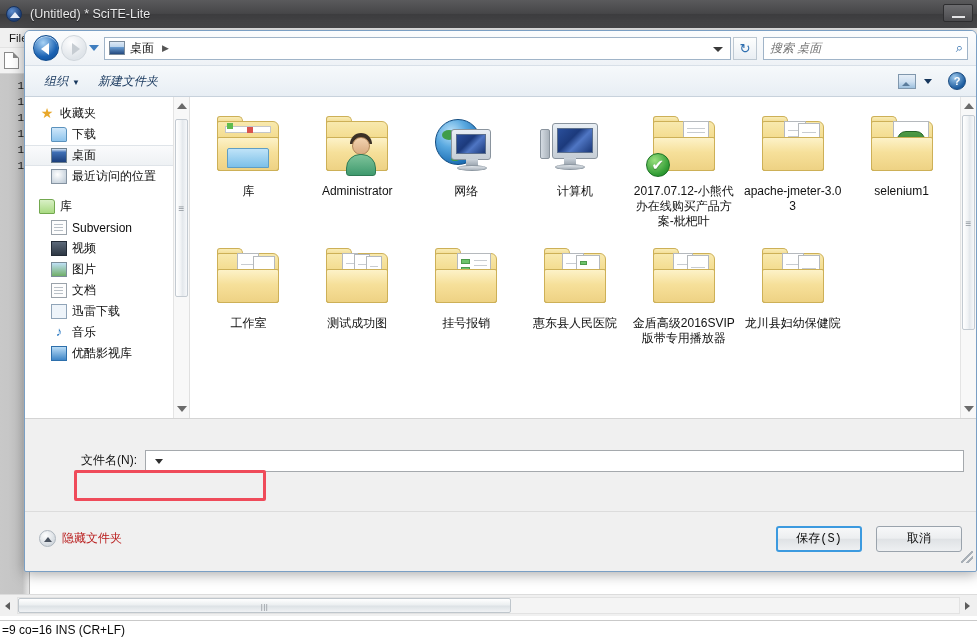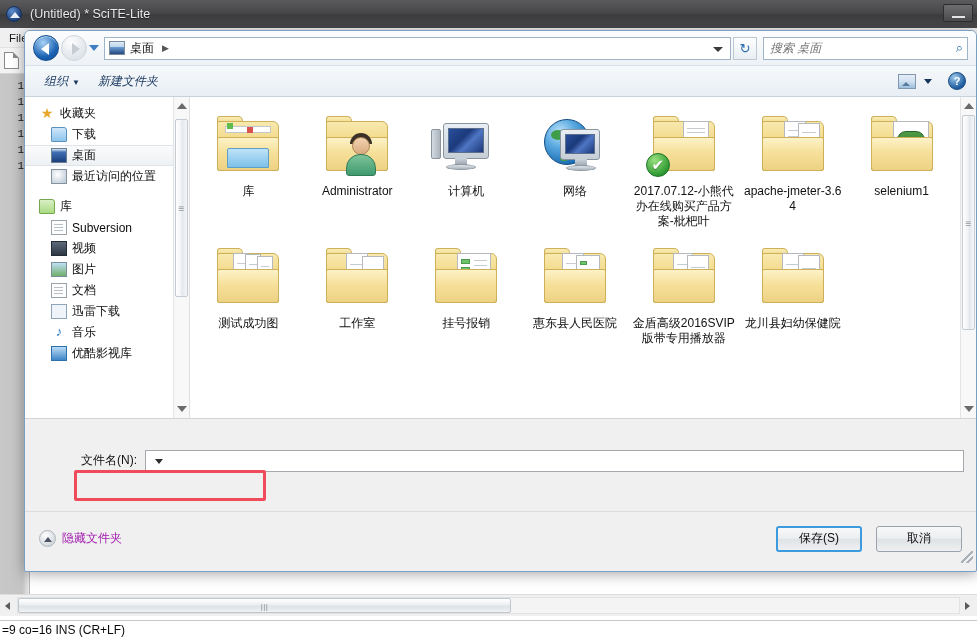--- a/index.html
+++ b/index.html
@@ -513,39 +513,39 @@
   #redbox {
     position: absolute; left: 49px; top: 31px; width: 192px; height: 31px;
     border: 3px solid #ef4b5a; border-radius: 2px; pointer-events: none;
   }
 
   #dlg-footer {
     height: 54px; background: #f0f0f0; border-top: 1px solid #dcdcdc;
     position: relative; display: flex; align-items: center; padding: 0 14px;
   }
   #hide-folders {
-    display: flex; align-items: center; font-size: 12px; color: #a21caf;
+    display: flex; align-items: center; font-size: 12px; color: #b91c1c;
   }
   #hide-chevron {
     width: 17px; height: 17px; border-radius: 50%; margin-right: 6px;
     background: radial-gradient(circle at 38% 30%, #fefefe, #d2d8de 75%);
     border: 1px solid #aeb6be; position: relative; flex: 0 0 auto;
   }
   #hide-chevron::after {
     content: ""; position: absolute; left: 4px; top: 6px;
     border-left: 4px solid transparent; border-right: 4px solid transparent;
     border-bottom: 5px solid #4a5360;
   }
   #footer-spacer { flex: 1 1 auto; }
   .dlg-btn {
     width: 86px; height: 26px; font-size: 12px; color: #0d0d0d;
     background: linear-gradient(to bottom, #f7f8f9 0%, #eceef0 47%, #dfe2e5 50%, #eef0f2 100%);
     border: 1px solid #9aa3ac; border-radius: 3px;
     display: flex; align-items: center; justify-content: center;
-    font-family: Liberation Sans, sans-serif;
+    font-family: Liberation Mono, monospace;
   }
   .dlg-btn.primary {
     border: 2px solid #3c9adf; margin-right: 14px;
   }
   #dlg-resize {
     position: absolute; right: 3px; bottom: 2px; width: 12px; height: 12px;
     background:
       linear-gradient(135deg, transparent 45%, #a9b0b7 45%, #a9b0b7 55%, transparent 55%),
       linear-gradient(135deg, transparent 70%, #a9b0b7 70%, #a9b0b7 80%, transparent 80%);
   }
@@ -712,40 +712,40 @@
               <div class="person-hair"></div>
               <div class="person-head"></div>
               <div class="person-body"></div>
             </div>
           </div>
           <div class="file-label">Administrator</div>
         </div>
 
         <div class="file-cell">
           <div class="file-icon">
+            <div class="globe"></div>
+            <div class="mon" style="left:22px;top:16px;width:40px;height:31px">
+                <div class="mon-screen"></div>
+              </div>
+            <div class="mon-stand" style="left:37px;top:46px"></div>
+            <div class="mon-base" style="left:28px;top:52px"></div>
+          </div>
+          <div class="file-label">网络</div>
+        </div>
+
+        <div class="file-cell">
+          <div class="file-icon">
             <div class="mon-tower"></div>
             <div class="mon">
                 <div class="mon-screen"></div>
               </div>
             <div class="mon-stand"></div>
             <div class="mon-base"></div>
           </div>
           <div class="file-label">计算机</div>
-        </div>
-
-        <div class="file-cell">
-          <div class="file-icon">
-            <div class="globe"></div>
-            <div class="mon" style="left:22px;top:16px;width:40px;height:31px">
-                <div class="mon-screen"></div>
-              </div>
-            <div class="mon-stand" style="left:37px;top:46px"></div>
-            <div class="mon-base" style="left:28px;top:52px"></div>
-          </div>
-          <div class="file-label">网络</div>
         </div>
 
         <div class="file-cell">
           <div class="file-icon">
             <div class="fld">
               <div class="tab"></div>
               <div class="back"></div>
               <div class="sheet" style="left:30px;top:0px;width:26px;height:40px">
                 <div class="ln" style="top:6px"></div>
                   <div class="ln" style="top:10px"></div>
@@ -769,21 +769,21 @@
                   <div class="ln" style="top:8px"></div>
                   <div class="ln" style="top:14px"></div>
                 </div>
               <div class="sheet" style="left:36px;top:2px;width:22px;height:40px">
                   <div class="ln" style="top:8px"></div>
                   <div class="ln" style="top:14px"></div>
                 </div>
               <div class="front"></div>
             </div>
           </div>
-          <div class="file-label">apache-jmeter-3.64</div>
+          <div class="file-label">apache-jmeter-3.03</div>
         </div>
 
         <div class="file-cell">
           <div class="file-icon">
             <div class="fld">
               <div class="tab"></div>
               <div class="back"></div>
               <div class="sheet" style="left:22px;top:0px;width:36px;height:44px"></div>
               <div class="snake">
                   <div class="s1"></div>
@@ -794,53 +794,53 @@
             </div>
           </div>
           <div class="file-label">selenium1</div>
         </div>
 
         <div class="file-cell">
           <div class="file-icon">
             <div class="fld">
               <div class="tab"></div>
               <div class="back"></div>
+              <div class="sheet" style="left:20px;top:0px;width:22px;height:42px">
+                  <div class="ln" style="top:10px"></div>
+                  <div class="ln" style="top:16px"></div>
+                </div>
+              <div class="sheet" style="left:36px;top:3px;width:22px;height:40px">
+                  <div class="ln" style="top:12px"></div>
+                </div>
+              <div class="front"></div>
+            </div>
+          </div>
+          <div class="file-label">工作室</div>
+        </div>
+
+        <div class="file-cell">
+          <div class="file-icon">
+            <div class="fld">
+              <div class="tab"></div>
+              <div class="back"></div>
               <div class="sheet" style="left:16px;top:0px;width:16px;height:42px">
                   <div class="ln" style="top:9px"></div>
                   <div class="ln" style="top:15px"></div>
                 </div>
               <div class="sheet" style="left:28px;top:1px;width:16px;height:42px">
                   <div class="ln" style="top:9px"></div>
                   <div class="ln" style="top:15px"></div>
                 </div>
               <div class="sheet" style="left:40px;top:3px;width:16px;height:40px">
                   <div class="ln" style="top:9px"></div>
                 </div>
               <div class="front"></div>
             </div>
           </div>
           <div class="file-label">测试成功图</div>
-        </div>
-
-        <div class="file-cell">
-          <div class="file-icon">
-            <div class="fld">
-              <div class="tab"></div>
-              <div class="back"></div>
-              <div class="sheet" style="left:20px;top:0px;width:22px;height:42px">
-                  <div class="ln" style="top:10px"></div>
-                  <div class="ln" style="top:16px"></div>
-                </div>
-              <div class="sheet" style="left:36px;top:3px;width:22px;height:40px">
-                  <div class="ln" style="top:12px"></div>
-                </div>
-              <div class="front"></div>
-            </div>
-          </div>
-          <div class="file-label">工作室</div>
         </div>
 
         <div class="file-cell">
           <div class="file-icon">
             <div class="fld">
               <div class="tab"></div>
               <div class="back"></div>
               <div class="sheet" style="left:22px;top:0px;width:34px;height:44px">
                 <div class="grn-box" style="left:3px;top:5px;width:9px;height:5px"></div>
                 <div class="grn-box" style="left:3px;top:13px;width:9px;height:5px"></div>

